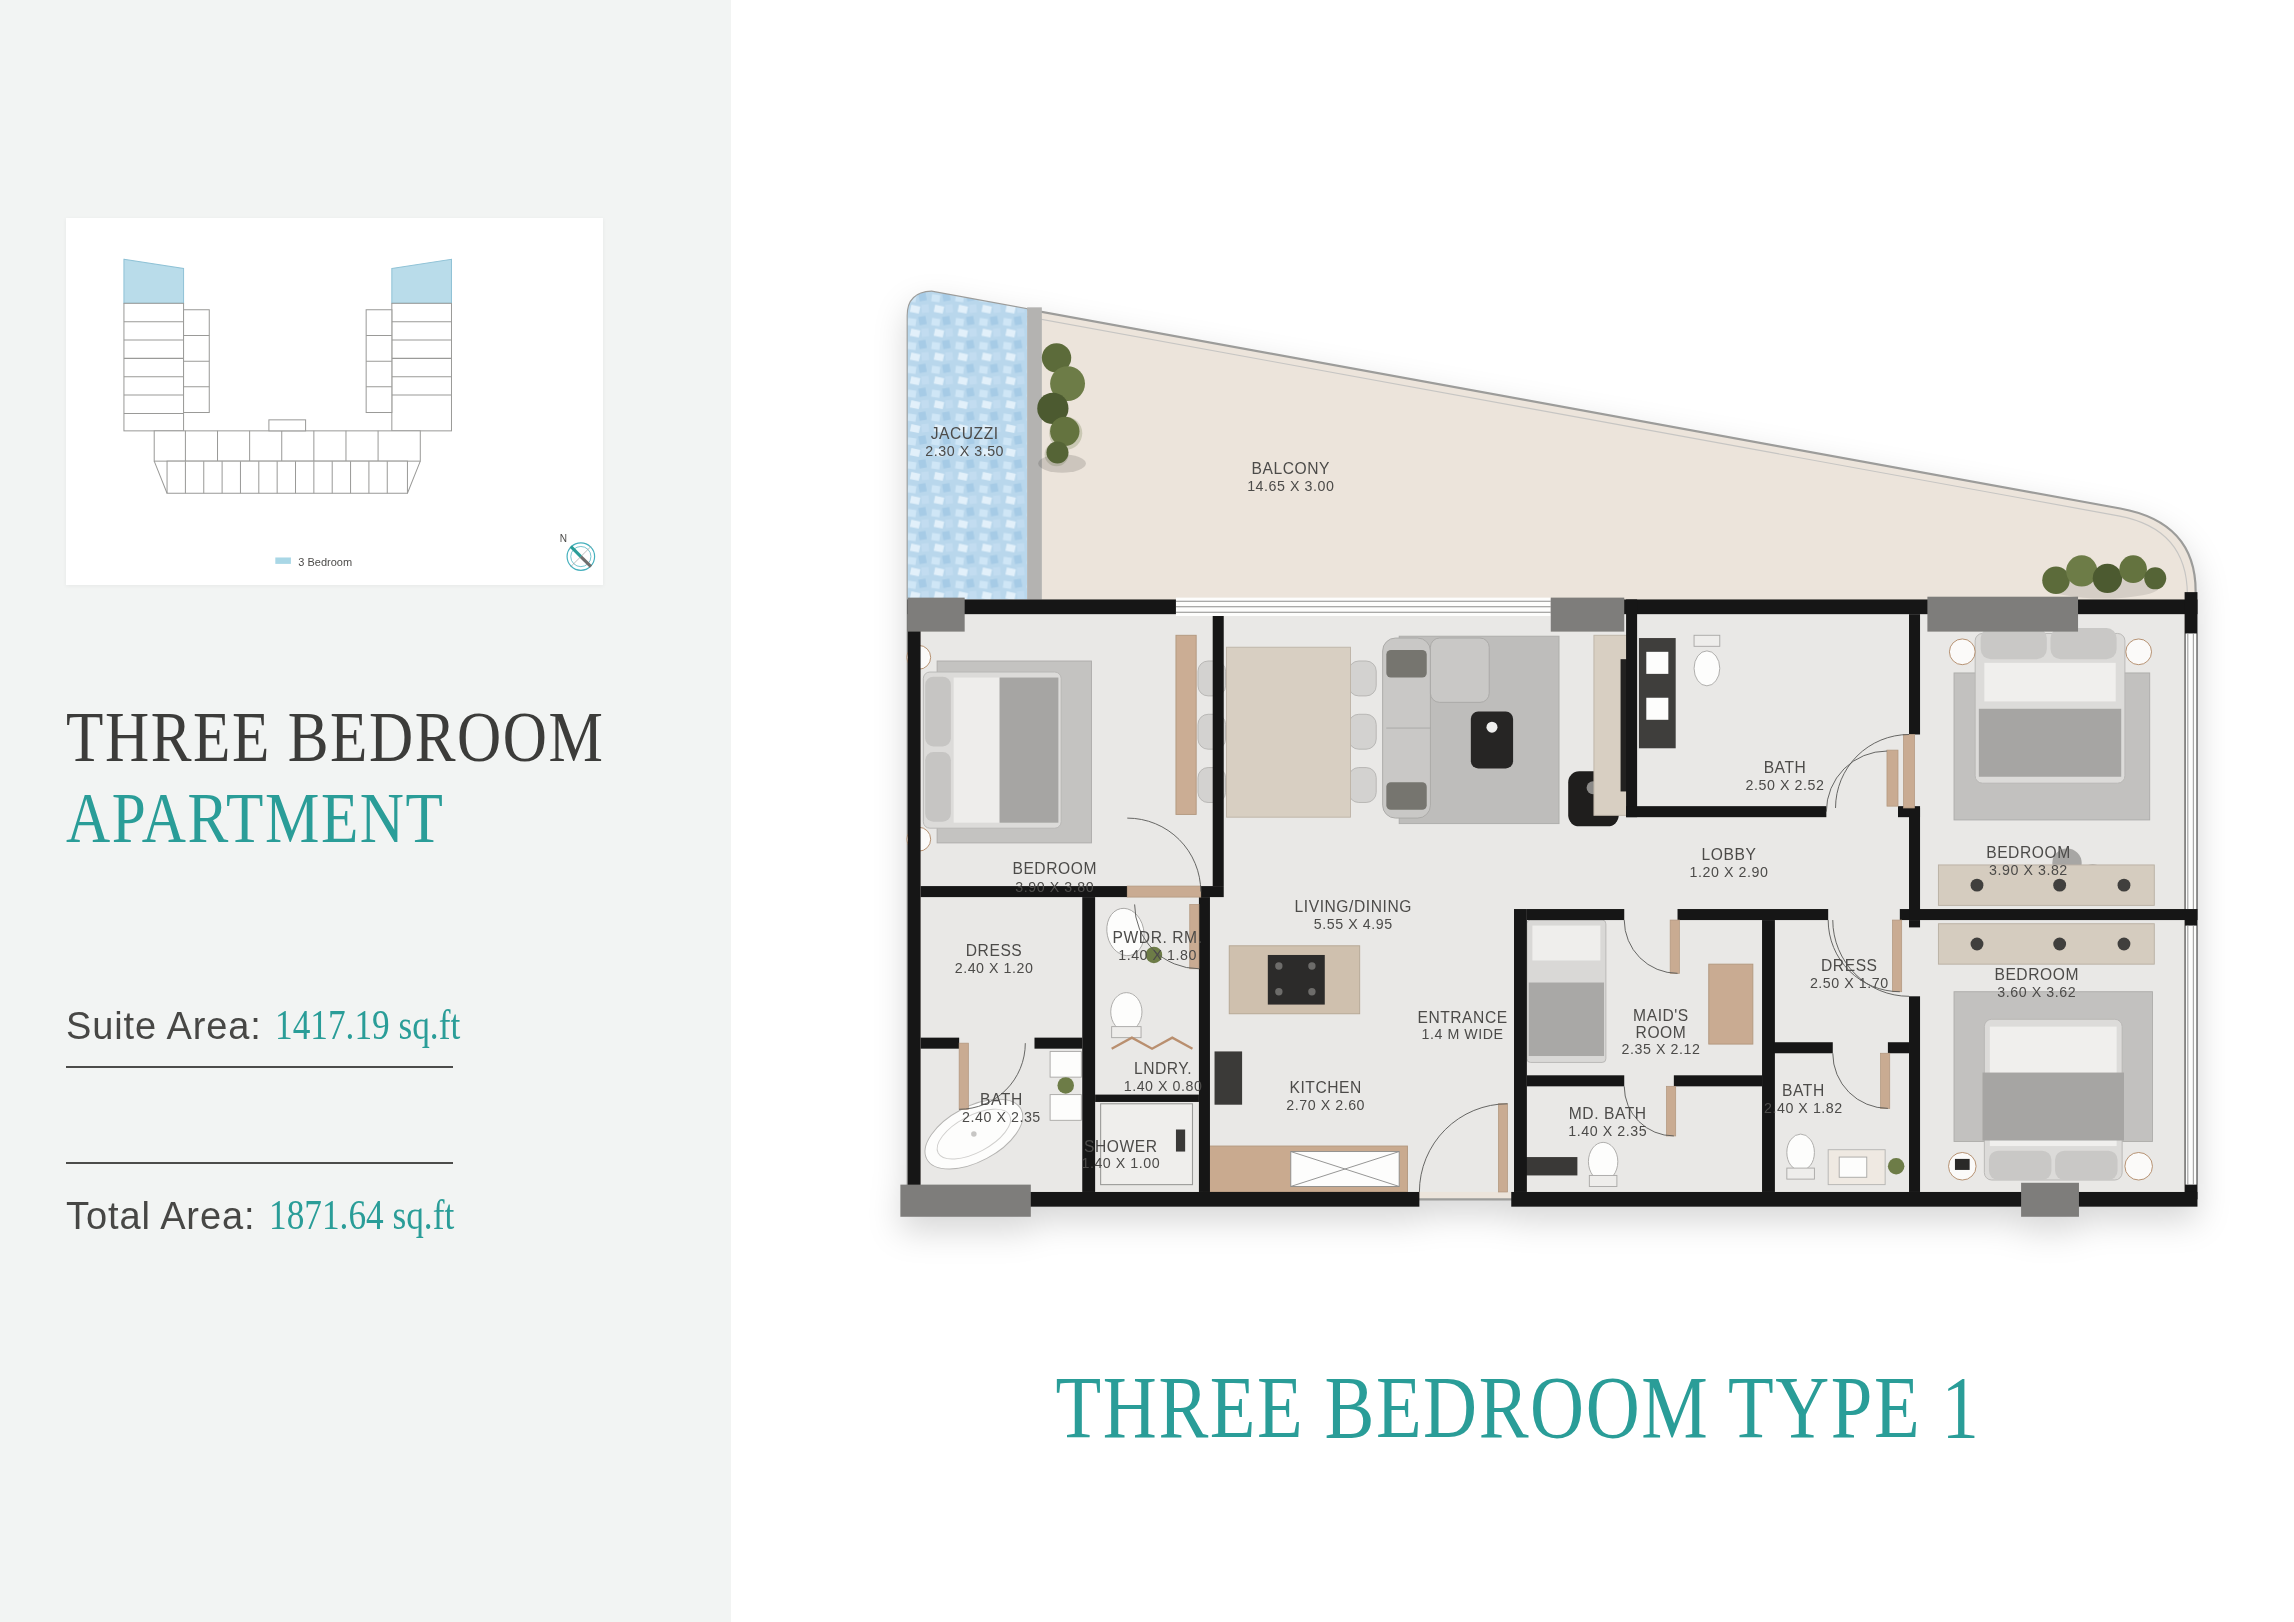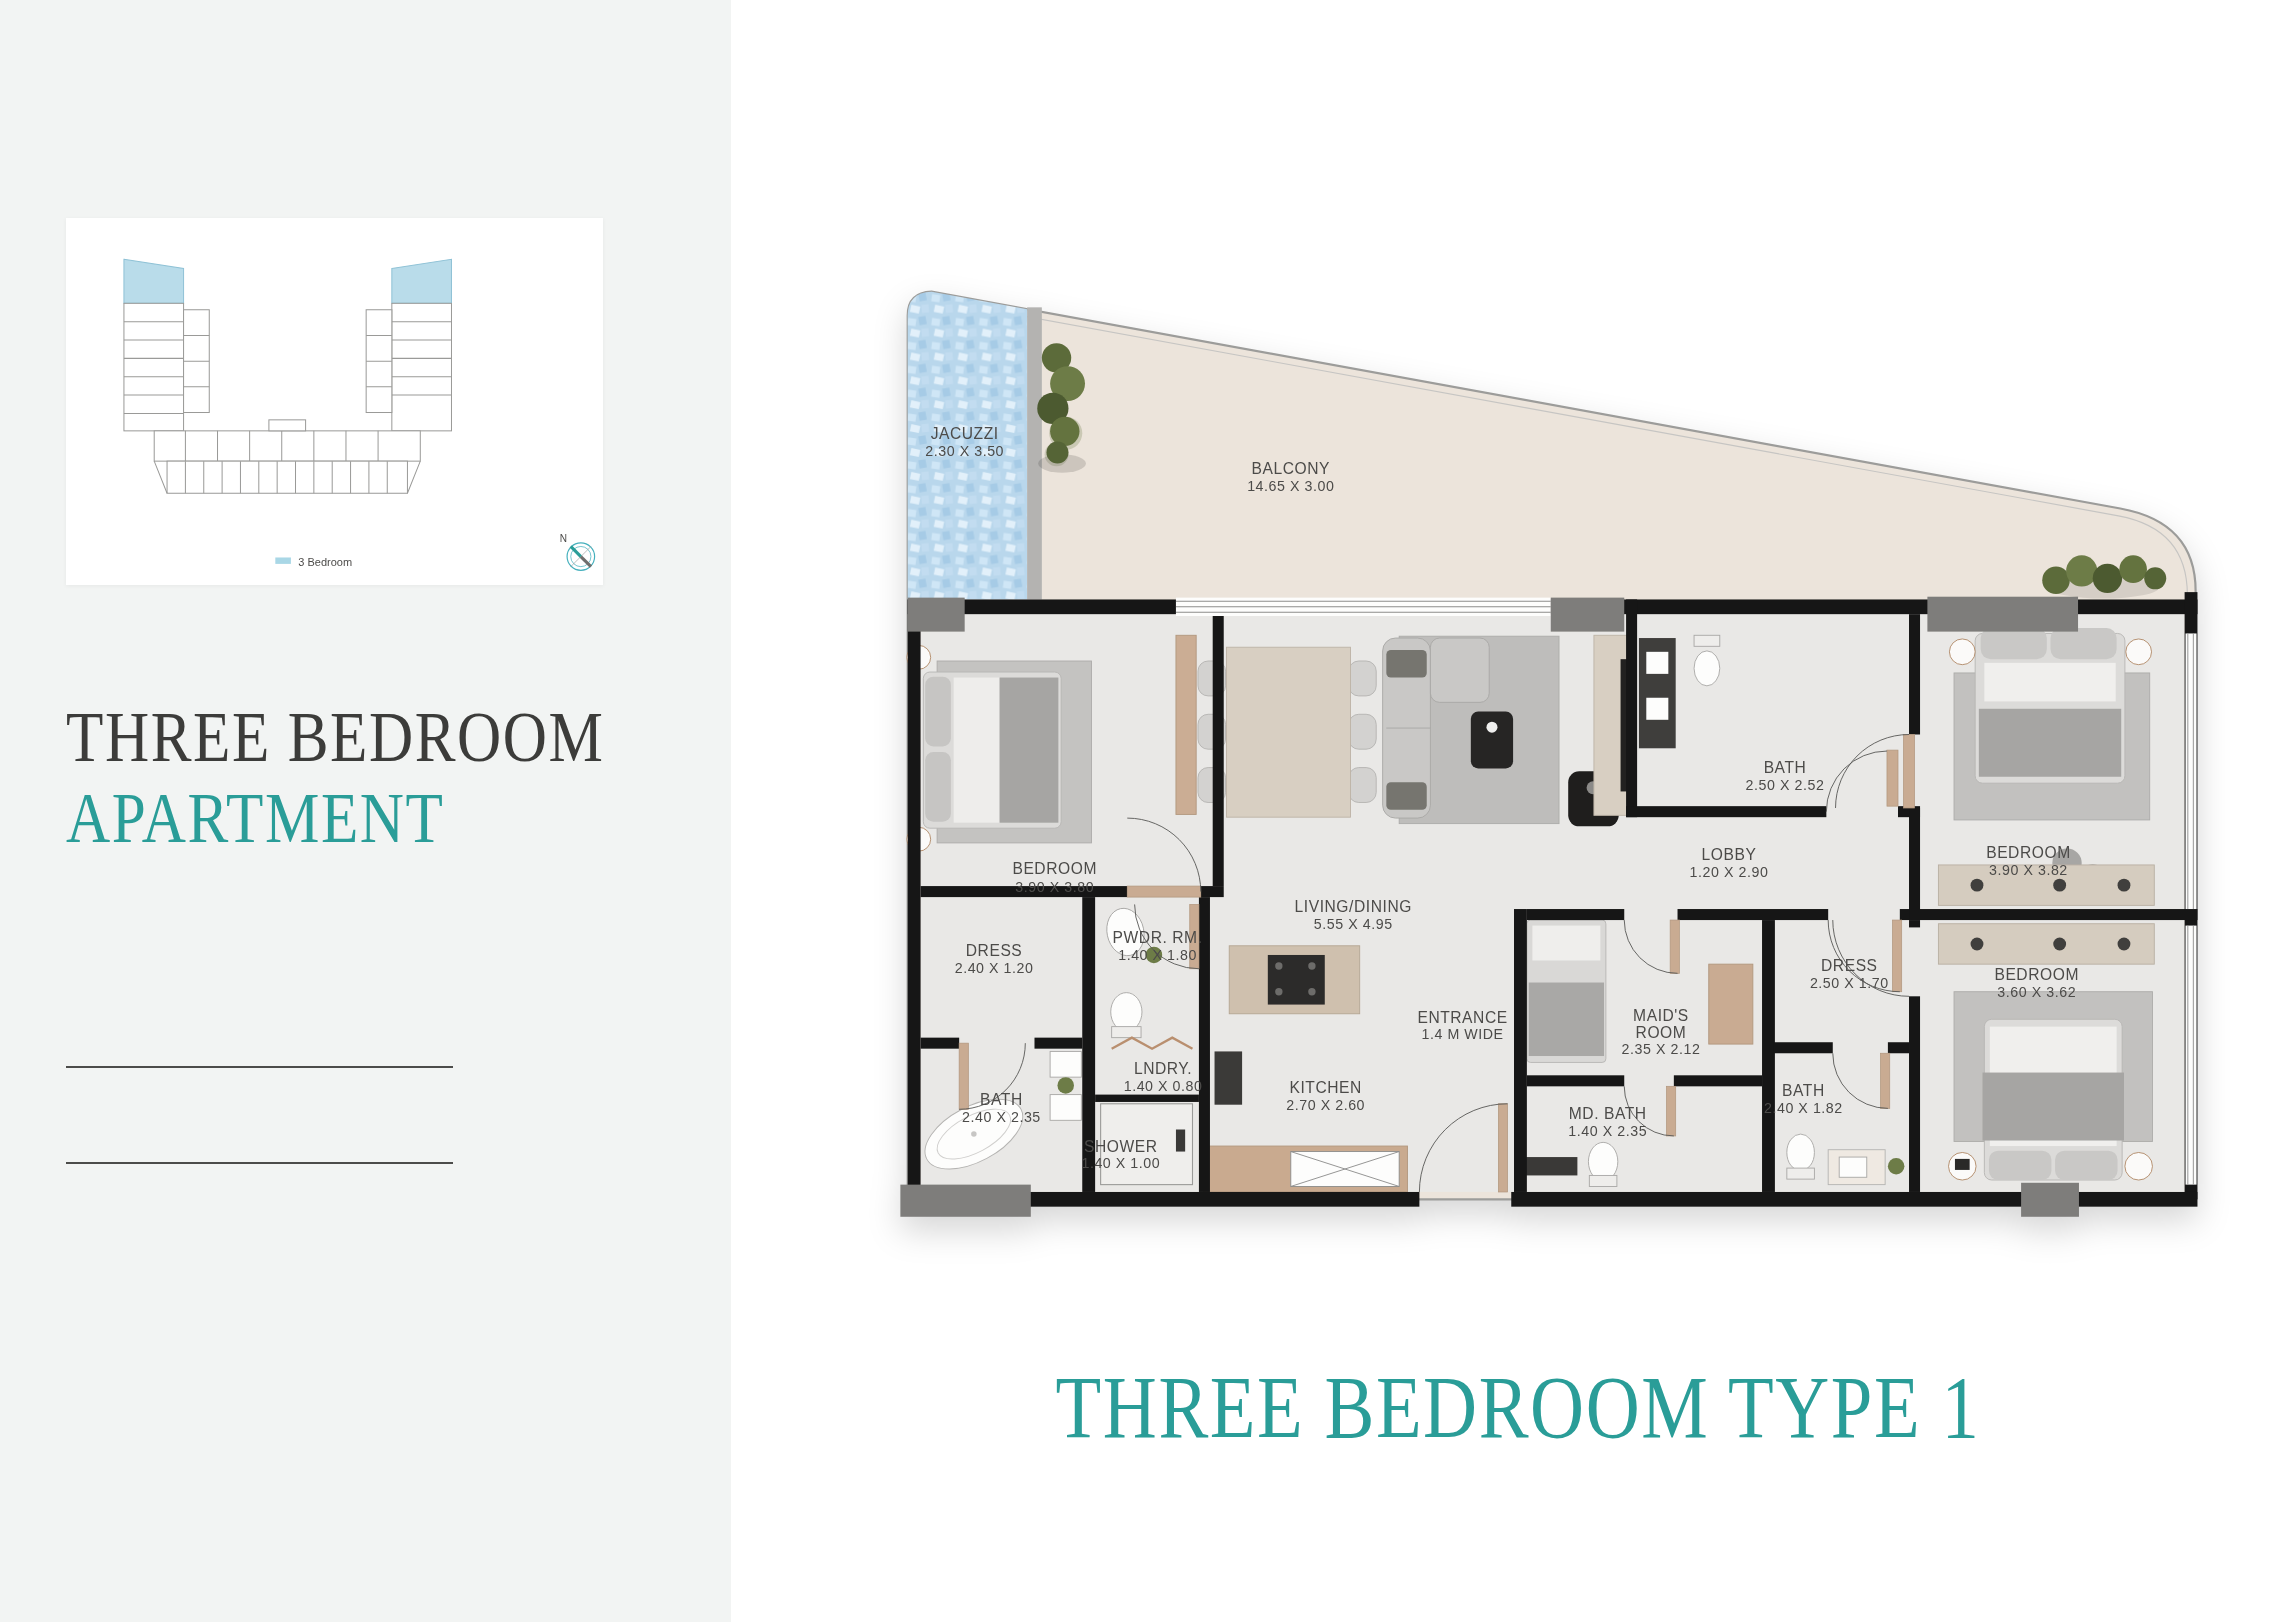--- a/index.html
+++ b/index.html
@@ -63,22 +63,30 @@
         <line x1="550" y1="358" x2="561" y2="369" stroke="#2a9d98" stroke-width="3.4"></line>
         <line x1="561" y1="369" x2="572" y2="380" stroke="#6f6e6c" stroke-width="3.4"></line>
         <text class="cardtxt" x="546" y="353" font-size="11" text-anchor="end">N</text>
       </g>
     </svg>
   </div>
 
   <div class="t1">THREE BEDROOM</div>
   <div class="t2">APARTMENT</div>
 
+  <div class="arearow" style="top:1001px;">
+    <span class="arealabel">Suite Area:</span>
+    <span class="areaval">1417.19 sq.ft</span>
+  </div>
   <div class="divline" style="top:1066px;"></div>
   <div class="divline" style="top:1162px;"></div>
+  <div class="arearow" style="top:1191px;">
+    <span class="arealabel">Total Area:</span>
+    <span class="areaval">1871.64 sq.ft</span>
+  </div>
 </div>
 
 <svg class="plan" width="1332" height="1029" viewBox="0 0 1450 1120">
   <defs>
     <pattern id="jacuzziPat" width="26" height="26" patternUnits="userSpaceOnUse">
       <rect width="26" height="26" fill="#b9d7ec"></rect>
       <rect x="2" y="3" width="9" height="8" fill="#cfe6f6" transform="rotate(8 6 7)"></rect>
       <rect x="14" y="1" width="8" height="9" fill="#a6cbe6" transform="rotate(-10 18 5)"></rect>
       <rect x="5" y="15" width="10" height="8" fill="#e2f0fa" transform="rotate(12 10 19)"></rect>
       <rect x="17" y="14" width="8" height="9" fill="#c2dcf0" transform="rotate(-6 21 18)"></rect>

